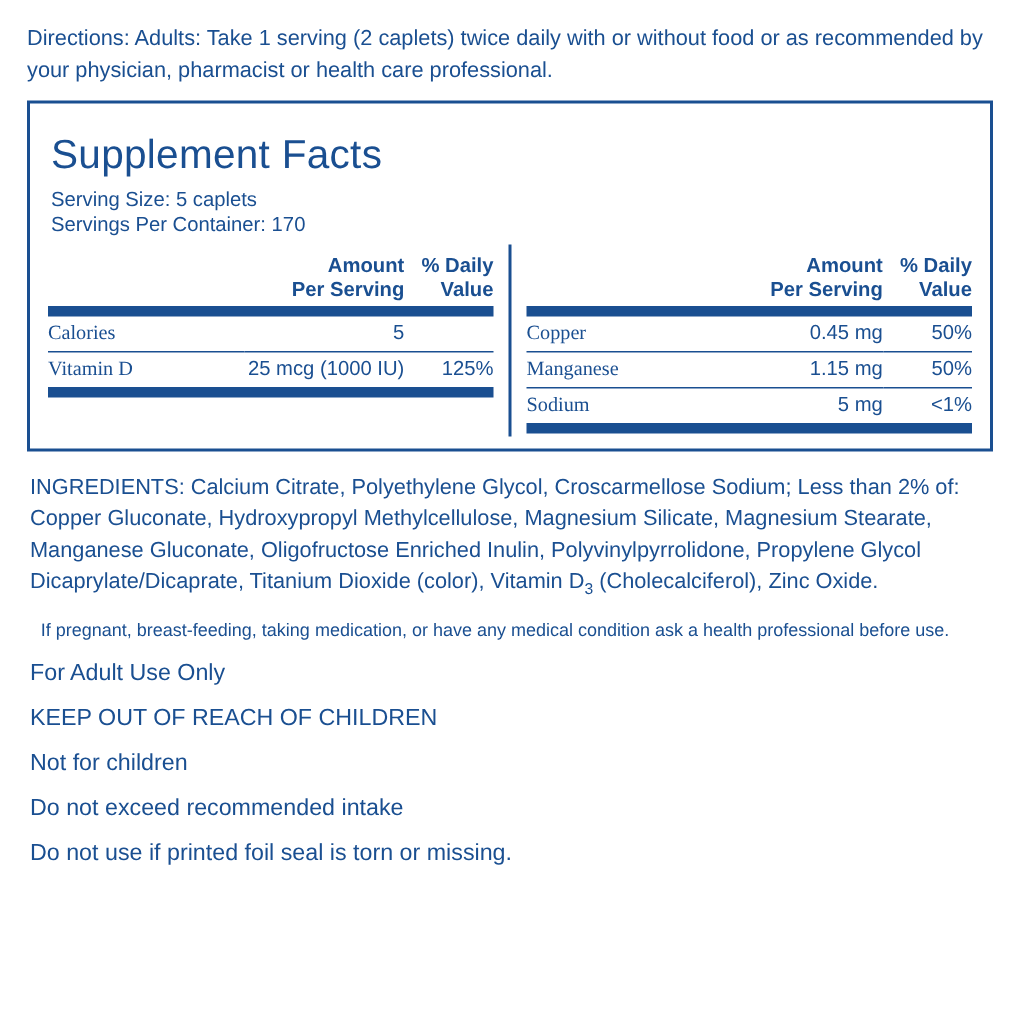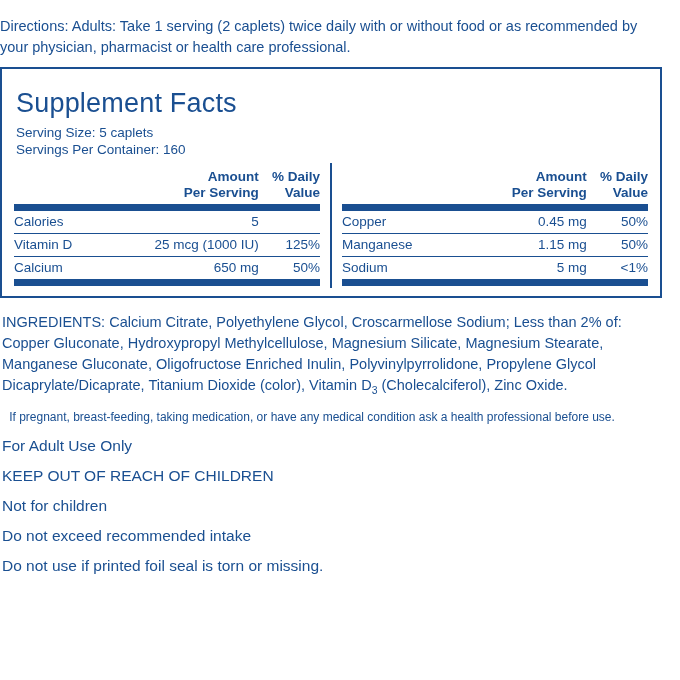--- a/index.html
+++ b/index.html
@@ -12,21 +12,21 @@
     height: 680px;
     font-family: "Liberation Sans", sans-serif;
     color: #1a4f91;
     overflow: hidden;
   }
   .page {
     position: relative;
     width: 680px;
     height: 680px;
     box-sizing: border-box;
-    padding: 16px 18px 0 0;
+    padding: 16px 18px 0 18px;
   }
 
   
   .directions {
     font-size: 14.5px;
     line-height: 1.42;
     color: #1a4f91;
     margin: 0 0 10px 0;
     max-width: 640px;
   }
@@ -97,21 +97,21 @@
     white-space: nowrap;
   }
   table.sf-table th.blank { text-align: left; }
   table.sf-table td {
     padding: 3px 0 4px 0;
     vertical-align: baseline;
     border-top: 1px solid #1a4f91;
     white-space: nowrap;
   }
   table.sf-table tr:first-child td { border-top: none; }
-  td.nutrient { text-align: left; }
+  td.nutrient { text-align: left; font-family: Liberation Serif, serif; }
   td.amount { text-align: right; padding-right: 2px; }
   td.dv { text-align: right; }
   th.amount-h { padding-right: 2px; }
 
   
   .w-name { width: 44%; }
   .w-amt  { width: 36%; }
   .w-dv   { width: 20%; }
 
   
@@ -144,21 +144,21 @@
 
 <div class="page">
 
   <p class="directions">Directions: Adults: Take 1 serving (2 caplets) twice daily with or without food or as recommended by your physician, pharmacist or health care professional.</p>
 
   <div class="sf-panel">
     <h1 class="sf-title">Supplement Facts</h1>
 
     <div class="sf-serving">
       <div>Serving Size: 5 caplets</div>
-      <div>Servings Per Container: 160</div>
+      <div>Servings Per Container: 170</div>
     </div>
 
     <div class="sf-columns">
 
       <div class="sf-col">
         <table class="sf-table">
           <colgroup>
             <col class="w-name">
               <col class="w-amt">
               <col class="w-dv">
@@ -187,25 +187,20 @@
           <tbody>
               <tr>
             <td class="nutrient">Calories</td>
             <td class="amount">5</td>
             <td class="dv"></td>
           </tr>
           <tr>
             <td class="nutrient">Vitamin D</td>
             <td class="amount">25 mcg (1000 IU)</td>
             <td class="dv">125%</td>
-          </tr>
-          <tr>
-            <td class="nutrient">Calcium</td>
-            <td class="amount">650 mg</td>
-            <td class="dv">50%</td>
           </tr>
         </tbody>
           </table>
         <div class="bar-bottom"></div>
       </div>
 
       <div class="sf-col-divider"></div>
 
       <div class="sf-col">
         <table class="sf-table">

